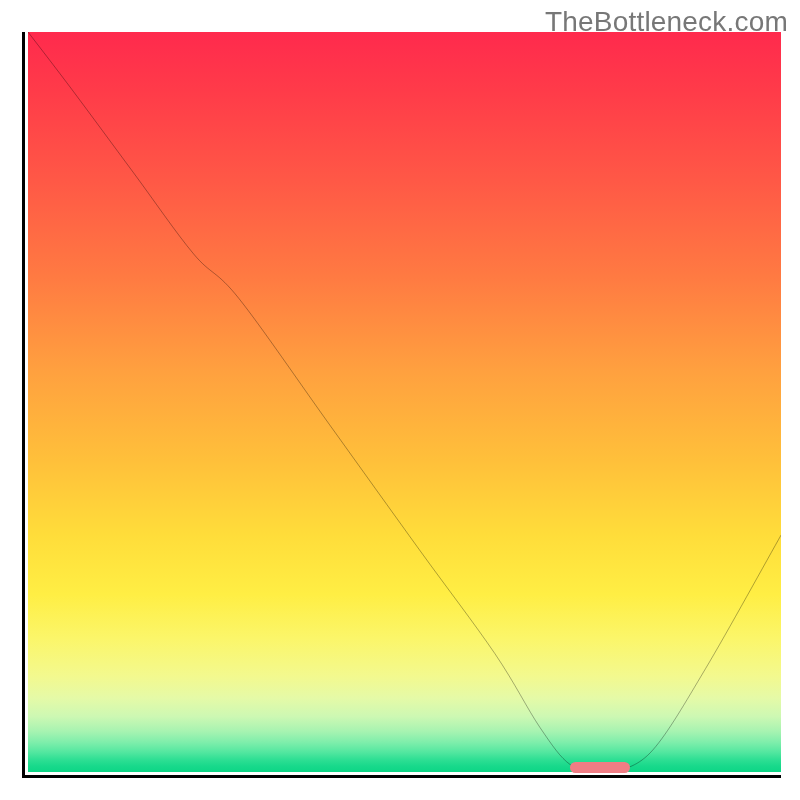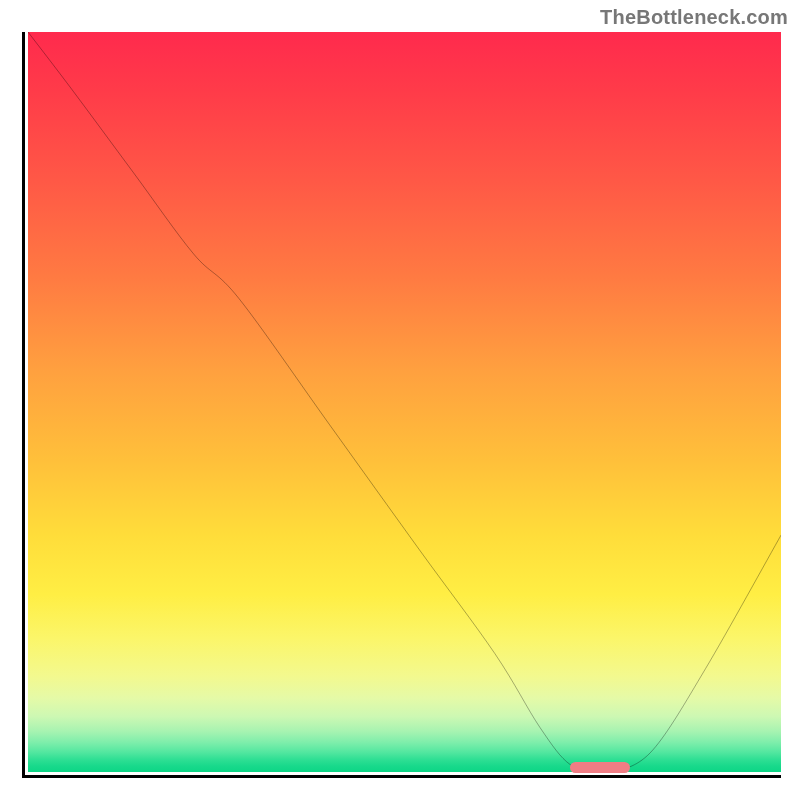--- a/index.html
+++ b/index.html
@@ -14,22 +14,22 @@
   .wrap {
     position: relative;
     width: 800px;
     height: 800px;
   }
   .watermark {
     position: absolute;
     top: 6px;
     right: 12px;
     color: #777777;
-    font-size: 20px;
-    font-weight: 700;
+    font-size: 28px;
+    font-weight: 400;
     letter-spacing: 0.2px;
     z-index: 5;
   }
   .plot {
     position: absolute;
     left: 22px;
     top: 32px;
     width: 759px;
     height: 746px;
     border-left: 3px solid #000;

